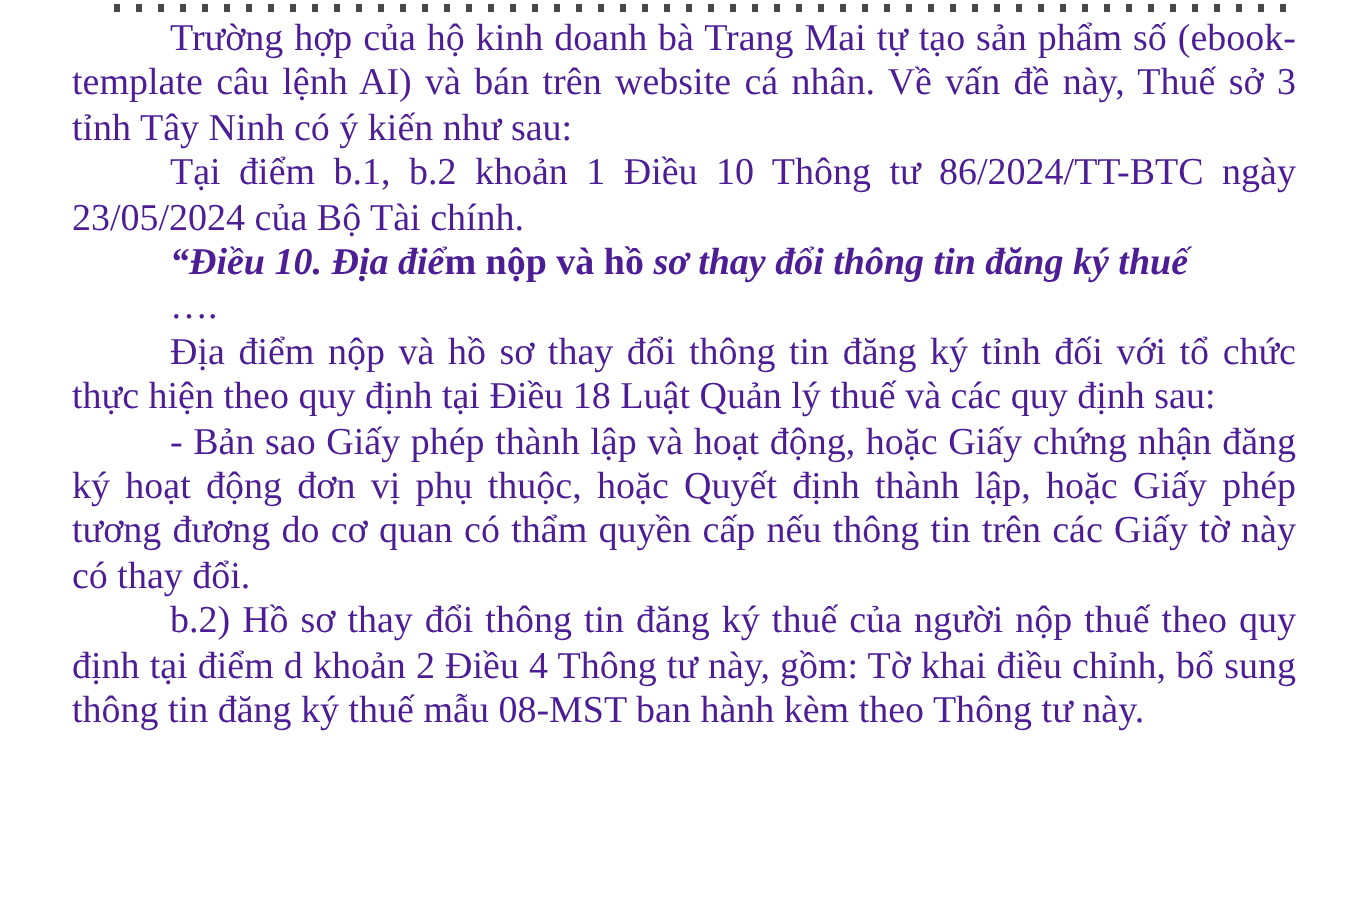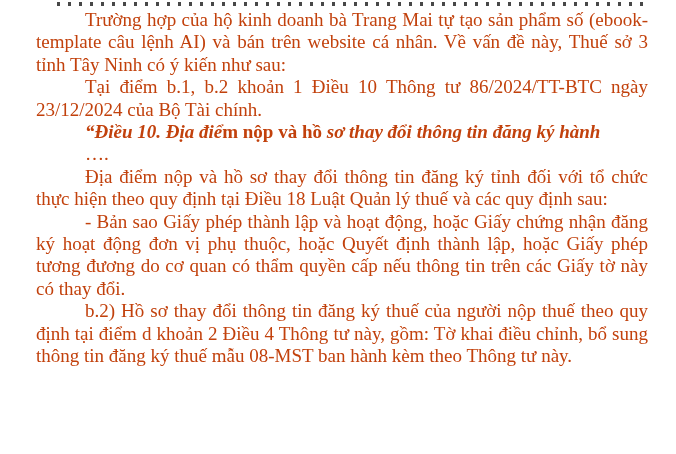--- a/index.html
+++ b/index.html
@@ -23,21 +23,21 @@
     margin: 0 0 3px 21px;
     width: 588px;
     background: repeating-linear-gradient(90deg, #1a1a1a 0 3px, transparent 3px 11px);
     opacity: 0.8;
   }
   p {
     margin: 0;
     font-family: "Liberation Serif", "DejaVu Serif", serif;
     font-size: 19px;
     line-height: 22.4px;
-    color: #c2410c;
+    color: #4c1d95;
     text-align: justify;
     text-indent: 49px;
   }
   p.single-line {
     text-align: left;
   }
   .heading {
     font-weight: bold;
   }
   .seg-n { font-style: normal; font-weight: inherit; }
@@ -47,23 +47,23 @@
 </style>
 </head>
 <body>
 
 <div class="page">
 
   <div class="clipped-frags"></div>
 
   <p><span class="seg-n">Trường hợp của hộ kinh doanh bà Trang Mai tự tạo sản phẩm số (ebook-template câu lệnh AI) và bán trên website cá nhân. Về vấn đề này, Thuế sở 3 tỉnh Tây Ninh có ý kiến như sau:</span></p>
 
-  <p><span class="seg-n">Tại điểm b.1, b.2 khoản 1 Điều 10 Thông tư 86/2024/TT-BTC ngày 23/12/2024 của Bộ Tài chính.</span></p>
+  <p><span class="seg-n">Tại điểm b.1, b.2 khoản 1 Điều 10 Thông tư 86/2024/TT-BTC ngày 23/05/2024 của Bộ Tài chính.</span></p>
 
-  <p class="heading single-line"><span class="seg-bi">“Điều 10. Địa điể</span><span class="seg-b">m nộp và hồ </span><span class="seg-bi">sơ thay đổi thông tin đăng ký hành</span></p>
+  <p class="heading single-line"><span class="seg-bi">“Điều 10. Địa điể</span><span class="seg-b">m nộp và hồ </span><span class="seg-bi">sơ thay đổi thông tin đăng ký thuế</span></p>
 
   <p class="single-line">….</p>
 
   <p><span class="seg-i">Địa điể</span><span class="seg-n">m nộp và hồ </span><span class="seg-i">sơ thay đổi thông tin đăng ký tỉnh đố</span><span class="seg-n">i với tổ chức thực hiệ</span><span class="seg-i">n theo quy định tại </span><span class="seg-n">Điều 18 Luật Quản lý thuế </span><span class="seg-i">và các quy đị</span><span class="seg-n">nh sau:</span></p>
 
 
 
   <p><span class="seg-n">- Bản sao Giấy phép thành lập và hoạ</span><span class="seg-i">t động, </span><span class="seg-n">hoặc Giấy chứng nhậ</span><span class="seg-i">n đăng ký hoạt động đơn vị </span><span class="seg-n">phụ thuộc, hoặc Quyế</span><span class="seg-i">t đị</span><span class="seg-n">nh thành lập, hoặc Giấy phép </span><span class="seg-i">tương đương do cơ quan có thẩ</span><span class="seg-n">m quyền cấp nếu thông tin trên các Giấy tờ này </span><span class="seg-i">có thay đổ</span><span class="seg-n">i.</span></p>
 
   <p><span class="seg-n">b.2) Hồ </span><span class="seg-i">sơ thay đổi thông tin đăng ký thuế của ngườ</span><span class="seg-n">i nộp thuế theo quy </span><span class="seg-i">định tại điểm </span><span class="seg-n">d khoả</span><span class="seg-i">n 2 Điều 4 Thông tư này, </span><span class="seg-n">gồm: Tờ </span><span class="seg-i">khai điề</span><span class="seg-n">u chỉnh, bổ sung </span><span class="seg-i">thông tin đăng ký thuế </span><span class="seg-n">mẫu 08-</span><span class="seg-i">MST ban hành kèm theo Thông tư này</span><span class="seg-n">.</span></p>

